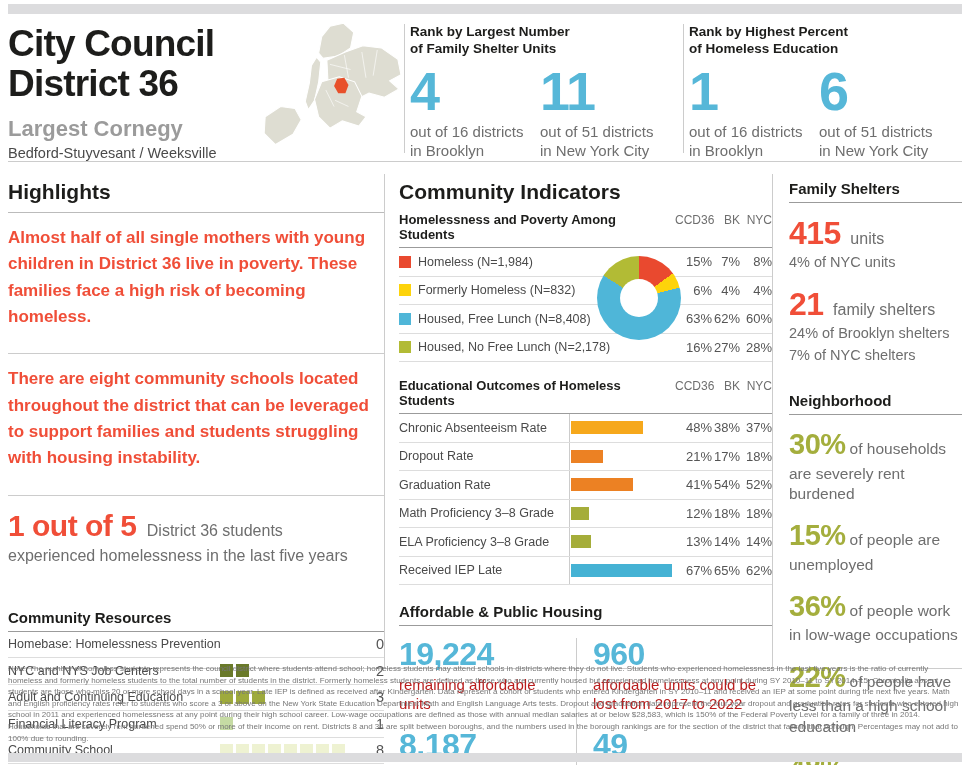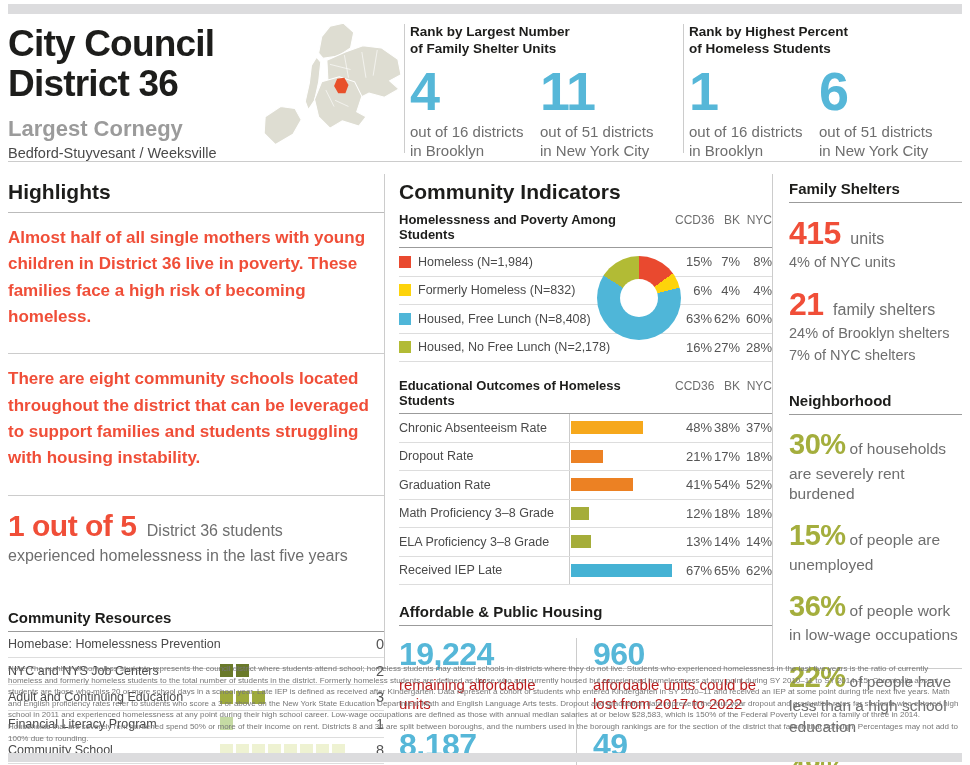--- a/index.html
+++ b/index.html
@@ -124,21 +124,21 @@
           <div class="rank-label">out of 16 districts in Brooklyn</div>
         </div>
         <div class="rank-stat">
           <div class="rank-value">11</div>
           <div class="rank-label">out of 51 districts in New York City</div>
         </div>
       </div>
     </div>
 
     <div class="rank-group">
-      <div class="rank-heading">Rank by Highest Percent of Homeless Students</div>
+      <div class="rank-heading">Rank by Highest Percent of Homeless Education</div>
       <div class="rank-stats">
         <div class="rank-stat">
           <div class="rank-value">1</div>
           <div class="rank-label">out of 16 districts in Brooklyn</div>
         </div>
         <div class="rank-stat">
           <div class="rank-value">6</div>
           <div class="rank-label">out of 51 districts in New York City</div>
         </div>
       </div>

